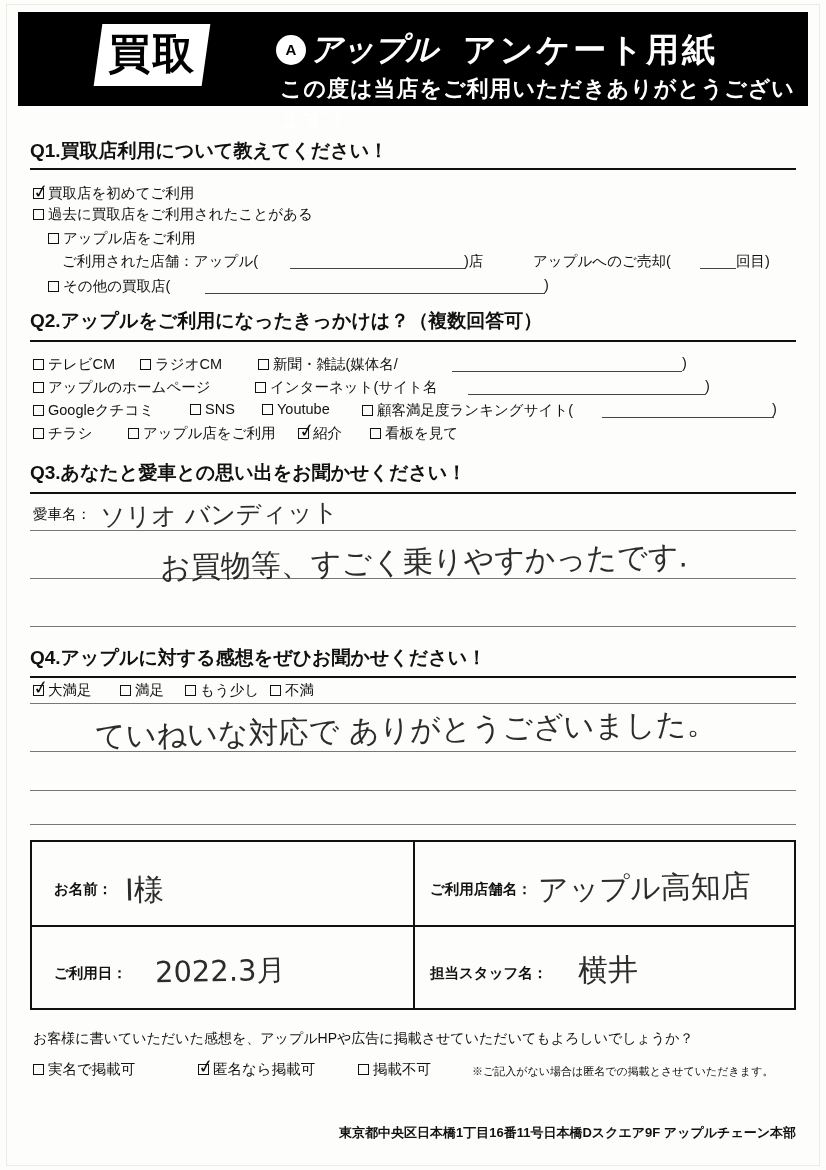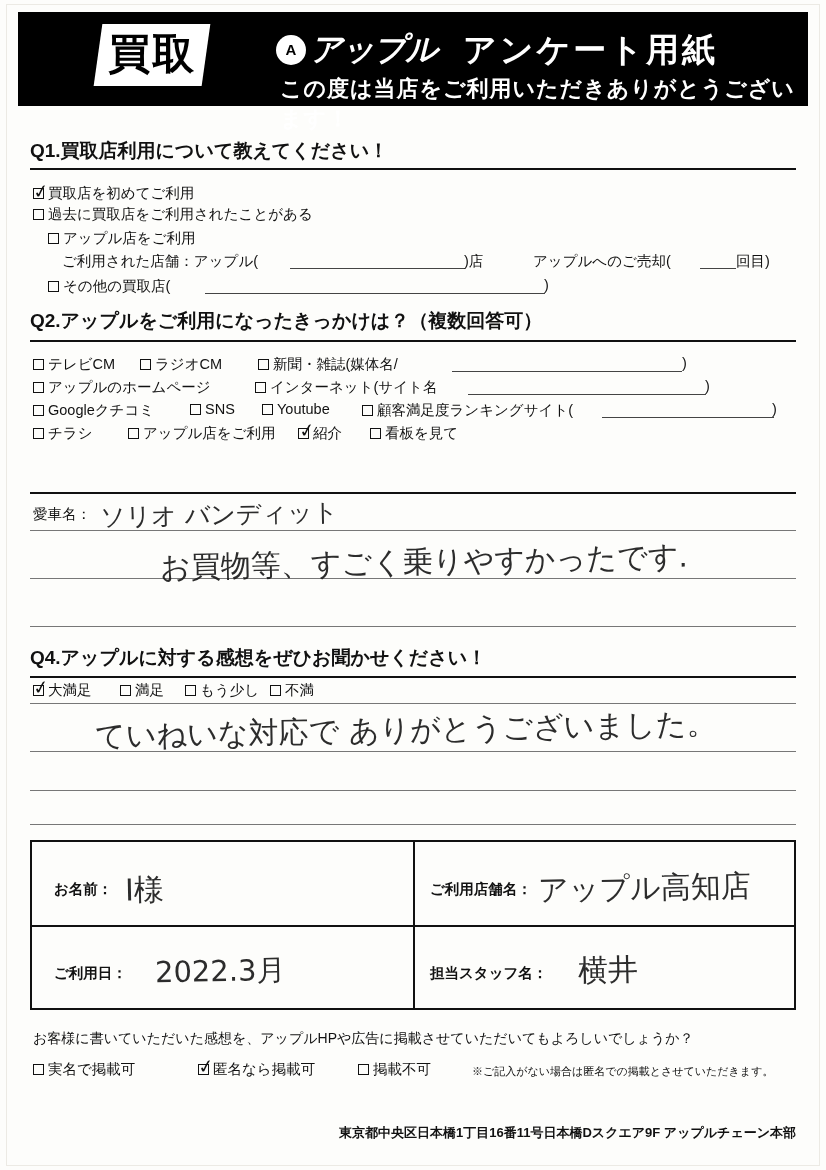--- a/index.html
+++ b/index.html
@@ -274,20 +274,21 @@
     <span class="cb"></span><span>アップル店をご利用</span>
   </div>
   <div class="opt" style="left:298px; top:424px;">
     <span class="cb"></span><span>紹介</span>
   </div>
   <div class="check-mark" style="left:299px; top:421px;">✓</div>
   <div class="opt" style="left:370px; top:424px;">
     <span class="cb"></span><span>看板を見て</span>
   </div>
 
+  <div class="q-head" style="left:30px; top:460px;">Q3.あなたと愛車との思い出をお聞かせください！</div>
   <div class="q-rule" style="left:30px; top:492px; width:766px;"></div>
 
   <div class="opt" style="left:33px; top:505px;">愛車名：</div>
   <div class="thinline" style="left:30px; top:530px; width:766px;"></div>
   <div class="thinline" style="left:30px; top:578px; width:766px;"></div>
   <div class="thinline" style="left:30px; top:626px; width:766px;"></div>
 
   <div class="hand" style="left:100px; top:498px; font-size:25px;">ソリオ バンディット</div>
   <div class="hand lg" style="left:160px; top:542px;">お買物等、すごく乗りやすかったです.</div>
 

